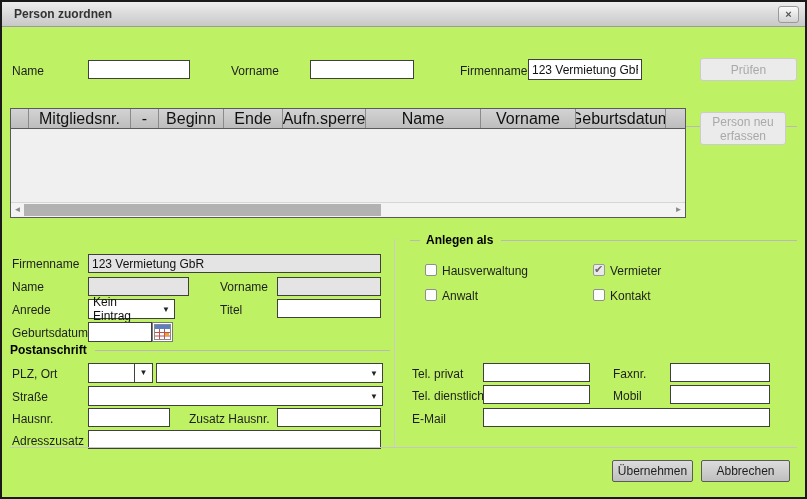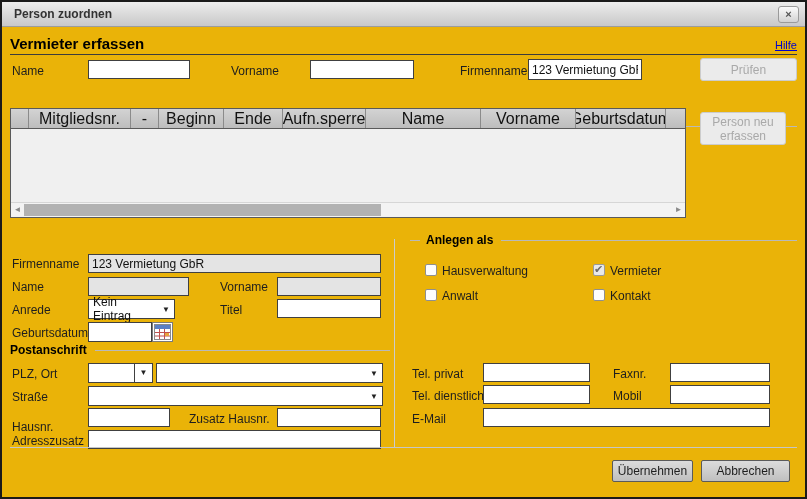--- a/index.html
+++ b/index.html
@@ -3,21 +3,21 @@
 <meta charset="utf-8">
 <style>
   * { box-sizing: border-box; margin: 0; padding: 0; }
   html, body { background: #ffffff; }
   body { font-family: "Liberation Sans", sans-serif; }
 
   .dialog {
     position: relative;
     width: 807px; height: 499px;
     border: 2px solid #1a1a1a;
-    background: #eab308;
+    background: #bef264;
     overflow: hidden;
   }
 
   
   .titlebar {
     position: absolute; top: 0; left: 0; right: 0; height: 25px;
     background: linear-gradient(#ededed, #c8c8c8);
     border-bottom: 1px solid #9c9c9c;
     display: flex; align-items: center;
   }
@@ -140,24 +140,20 @@
 </head>
 <body>
 
 <div class="dialog">
 
   <div class="titlebar">
     <span class="titlebar-text">Person zuordnen</span>
     <span class="close-btn">×</span>
   </div>
 
-  <div class="heading-row">
-    <span class="heading-title">Vermieter erfassen</span>
-    <span class="help-link">Hilfe</span>
-  </div>
 
   <span class="lbl" style="left:10px; top:62px;">Name</span>
   <input class="inp" style="left: 86px; top: 58px; width: 102px;" value="">
   <span class="lbl" style="left:229px; top:62px;">Vorname</span>
   <input class="inp" style="left: 308px; top: 58px; width: 104px;" value="">
   <span class="lbl" style="left:458px; top:62px;">Firmenname</span>
   <input class="inp" style="left: 526px; top: 57px; width: 114px; height: 21px;" value="123 Vermietung GbR">
   <button class="btn disabled" style="left:698px; top:56px; width:97px; height:23px;">Prüfen</button>
 
   <div class="section-title" style="left:8px; top:86px; right:8px;margin-top:31px;">
@@ -253,21 +249,21 @@
     <input value="" style="">
     <span class="arrow">▼</span>
   </div>
 
   <span class="lbl" style="left:10px; top:388px;">Straße</span>
   <div class="combo" style="left:86px; top:384px; width:295px;">
     <input value="" style="">
     <span class="arrow">▼</span>
   </div>
 
-  <span class="lbl" style="left:10px; top:410px;margin-top:8px;">Hausnr.</span>
+  <span class="lbl" style="left:10px; top:410px;">Hausnr.</span>
   <input class="inp" style="left: 86px; top: 406px; width: 82px;" value="">
   <span class="lbl" style="left:187px; top:410px;">Zusatz Hausnr.</span>
   <input class="inp" style="left: 275px; top: 406px; width: 104px;" value="">
 
   <span class="lbl" style="left:10px; top:432px;">Adresszusatz</span>
   <input class="inp" style="left: 86px; top: 428px; width: 293px;" value="">
 
 
   <span class="lbl" style="left:410px; top:365px;">Tel. privat</span>
   <input class="inp" style="left: 481px; top: 361px; width: 107px;" value="">

